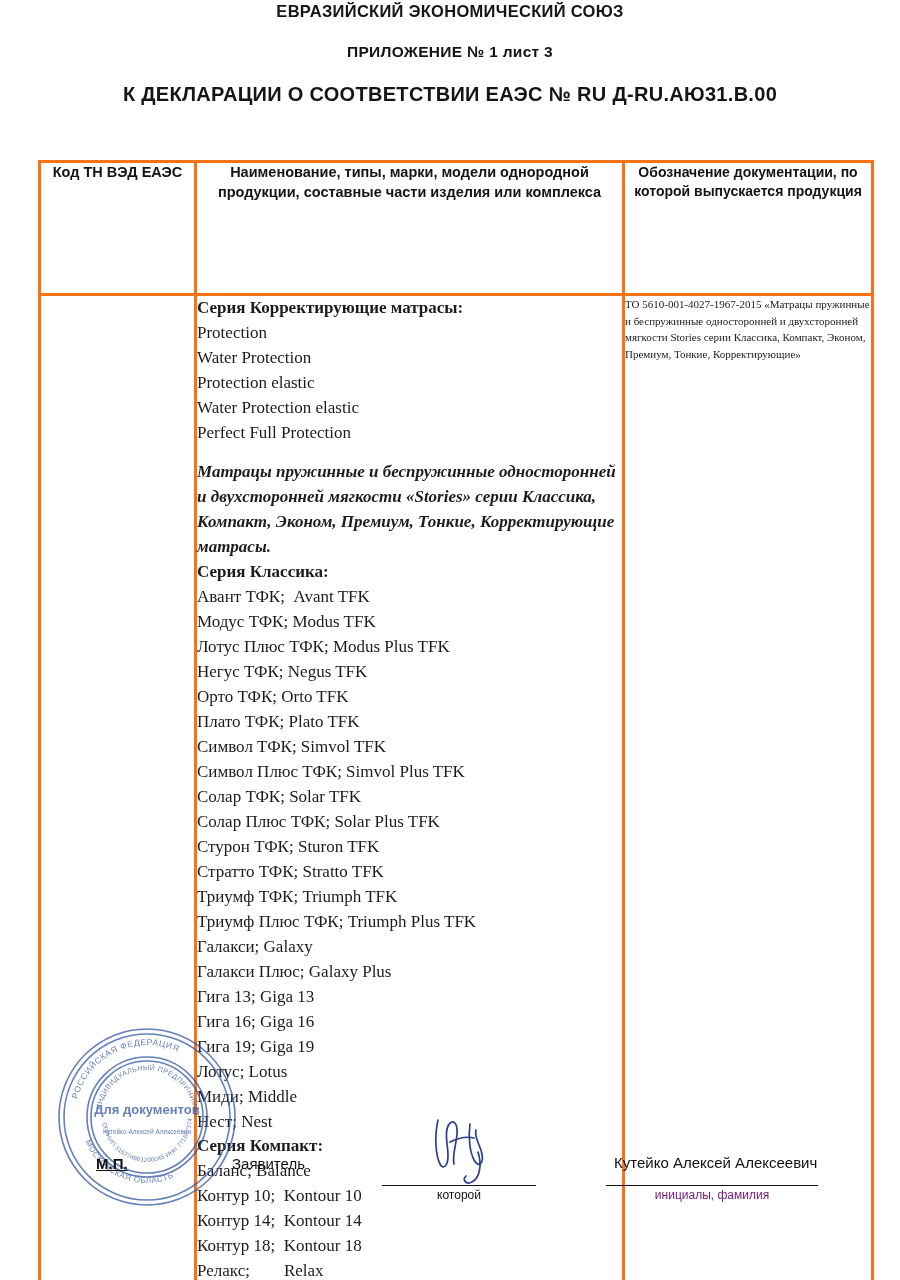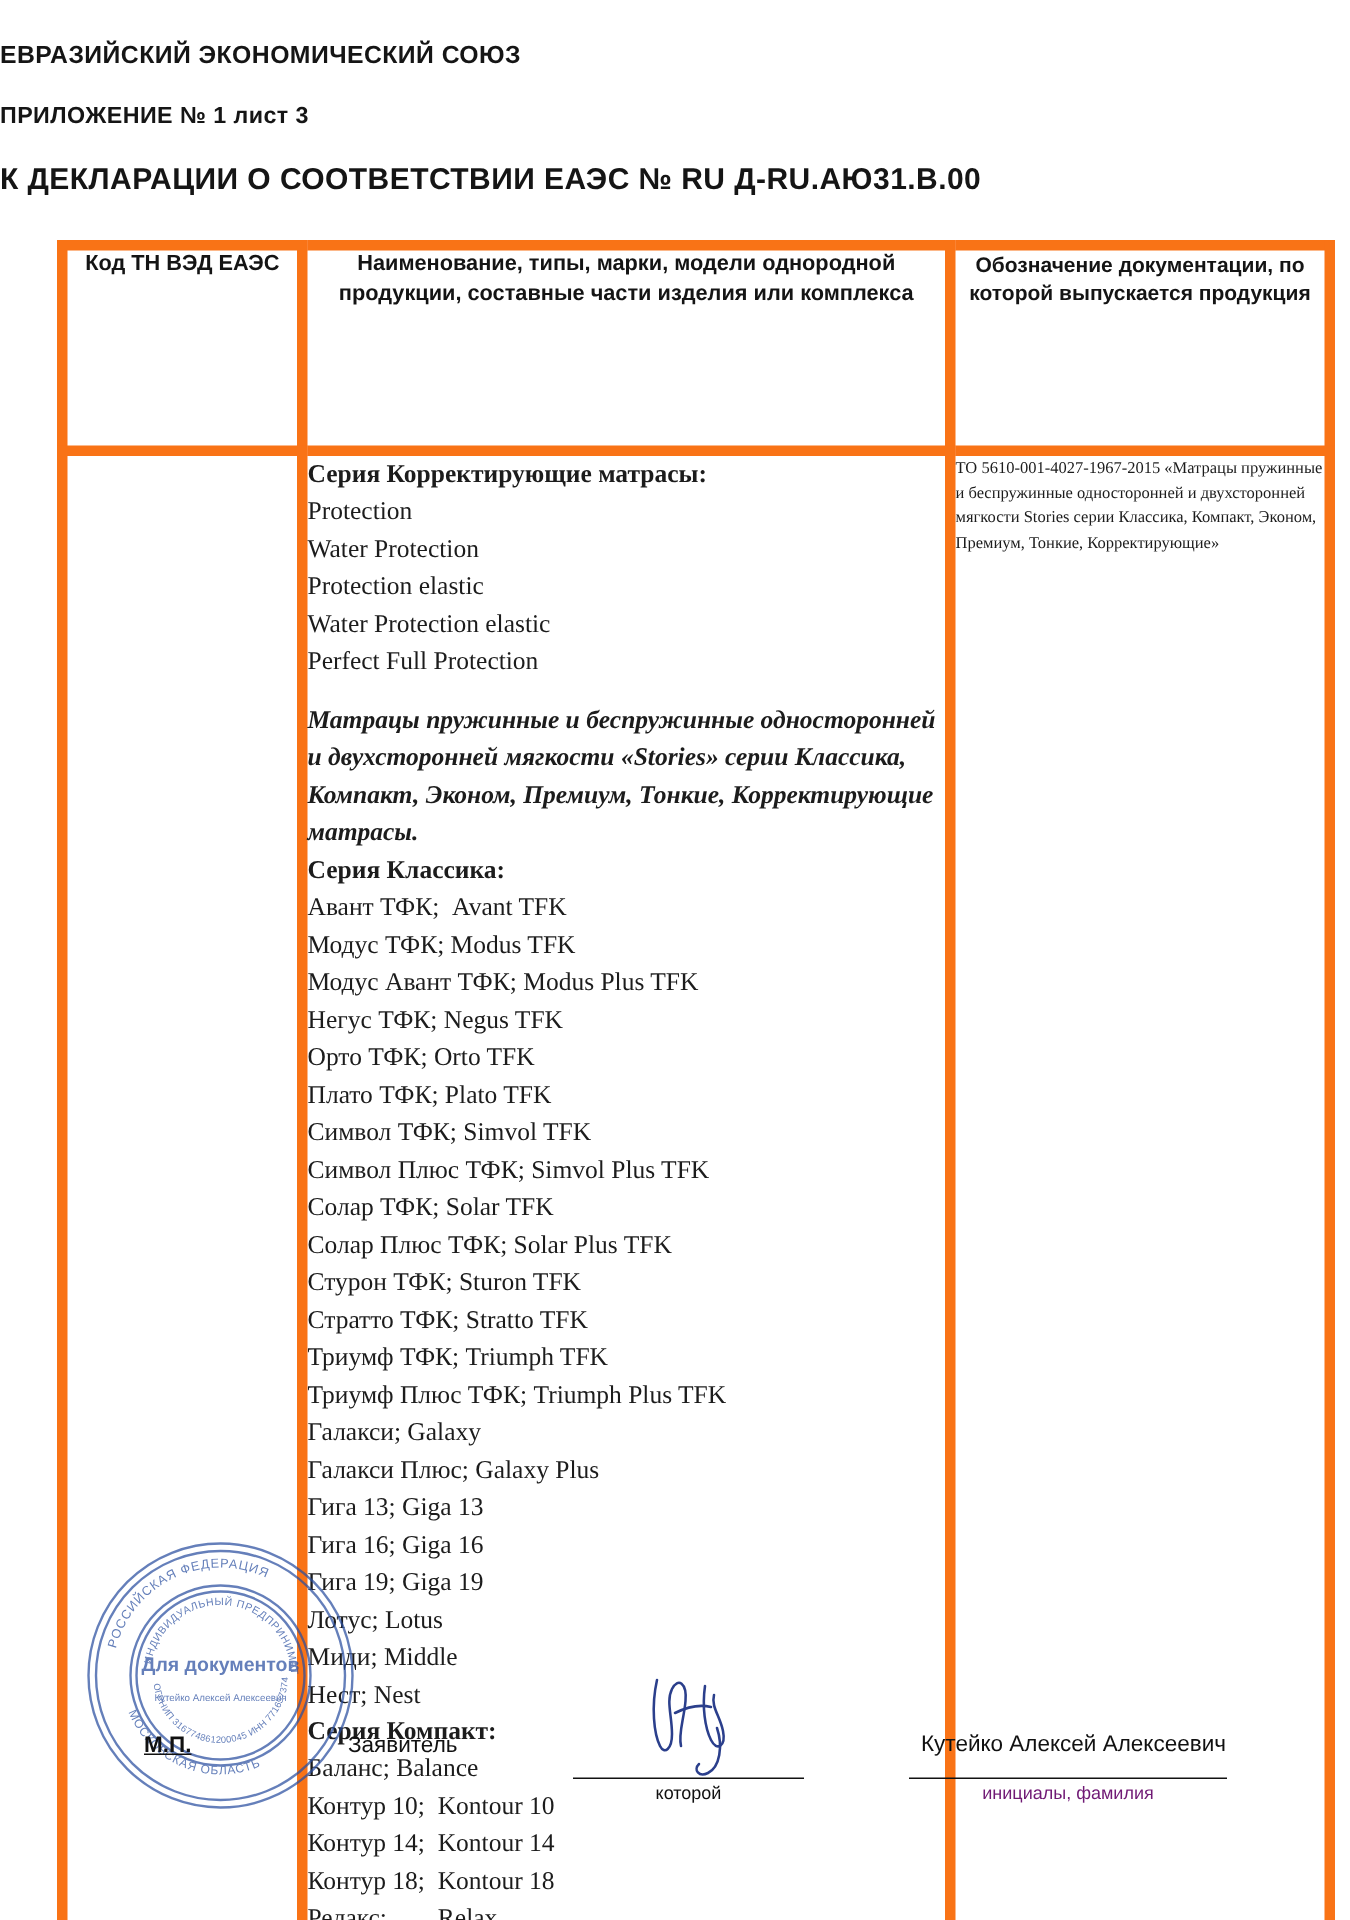--- a/index.html
+++ b/index.html
@@ -17,21 +17,22 @@
   }
   .page {
     position: relative;
     width: 900px;
     height: 1280px;
     box-sizing: border-box;
   }
 
   
   .header {
-    padding-top: 28px;
+    text-align: center;
+    padding-top: 2px;
   }
   .header .line {
     font-family: "Liberation Sans", sans-serif;
     font-weight: bold;
     letter-spacing: 0.3px;
     color: #151515;
   }
   .header .line1 { font-size: 16.5px; margin-bottom: 22px; }
   .header .line2 { font-size: 15.5px; margin-bottom: 22px; }
   .header .line3 { font-size: 20px; margin-bottom: 0; }
@@ -42,21 +43,21 @@
     left: 38px;
     top: 160px;
     width: 824px;
   }
   table.doc-table {
     width: 100%;
     border-collapse: collapse;
     table-layout: fixed;
   }
   table.doc-table td, table.doc-table th {
-    border: 7px solid #f97316;
+    border: 3px solid #f97316;
     vertical-align: top;
     padding: 0;
   }
   th.col-code   { width: 153px; }
   th.col-name   { width: 425px; }
   th.col-doc    { width: 246px; }
 
   thead th {
     height: 130px;
     text-align: center;
@@ -212,21 +213,21 @@
                 <div class="list-line">Protection</div>
                 <div class="list-line">Water Protection</div>
                 <div class="list-line">Protection elastic</div>
                 <div class="list-line">Water Protection elastic</div>
                 <div class="list-line">Perfect Full Protection</div>
                 <div class="spacer"></div>
                 <div class="list-line bi">Матрацы пружинные и беспружинные односторонней и двухсторонней мягкости «Stories» серии Классика, Компакт, Эконом, Премиум, Тонкие, Корректирующие матрасы.</div>
                 <div class="list-line b">Серия Классика:</div>
                 <div class="list-line">Авант ТФК;  Avant TFK</div>
                 <div class="list-line">Модус ТФК; Modus TFK</div>
-                <div class="list-line">Модус Авант ТФК; Modus Plus TFK</div>
+                <div class="list-line">Лотус Плюс ТФК; Modus Plus TFK</div>
                 <div class="list-line">Негус ТФК; Negus TFK</div>
                 <div class="list-line">Орто ТФК; Orto TFK</div>
                 <div class="list-line">Плато ТФК; Plato TFK</div>
                 <div class="list-line">Символ ТФК; Simvol TFK</div>
                 <div class="list-line">Символ Плюс ТФК; Simvol Plus TFK</div>
                 <div class="list-line">Солар ТФК; Solar TFK</div>
                 <div class="list-line">Солар Плюс ТФК; Solar Plus TFK</div>
                 <div class="list-line">Стурон ТФК; Sturon TFK</div>
                 <div class="list-line">Стратто ТФК; Stratto TFK</div>
                 <div class="list-line">Триумф ТФК; Triumph TFK</div>

